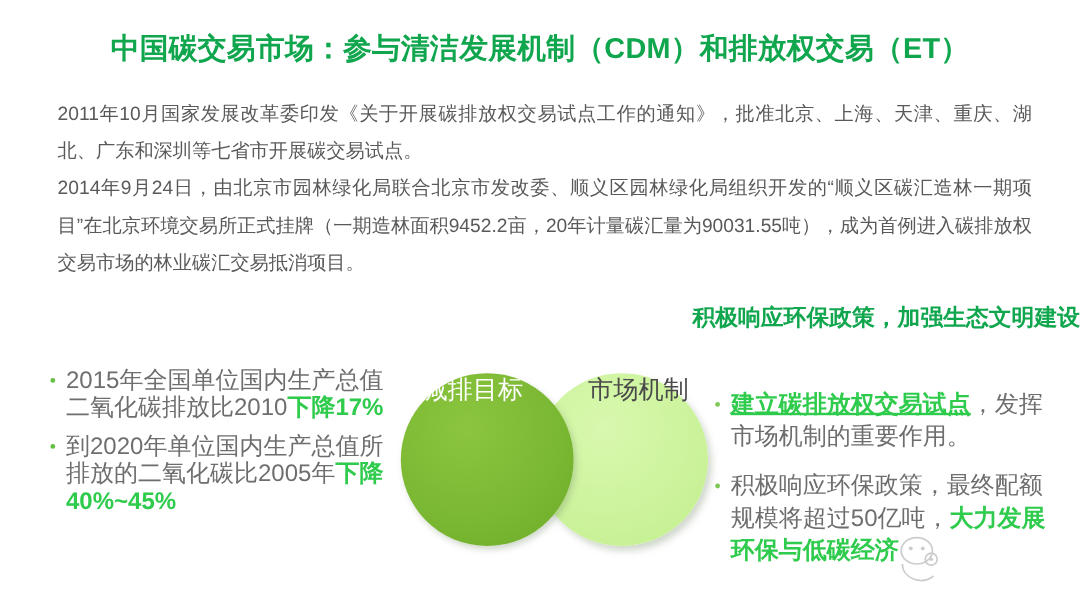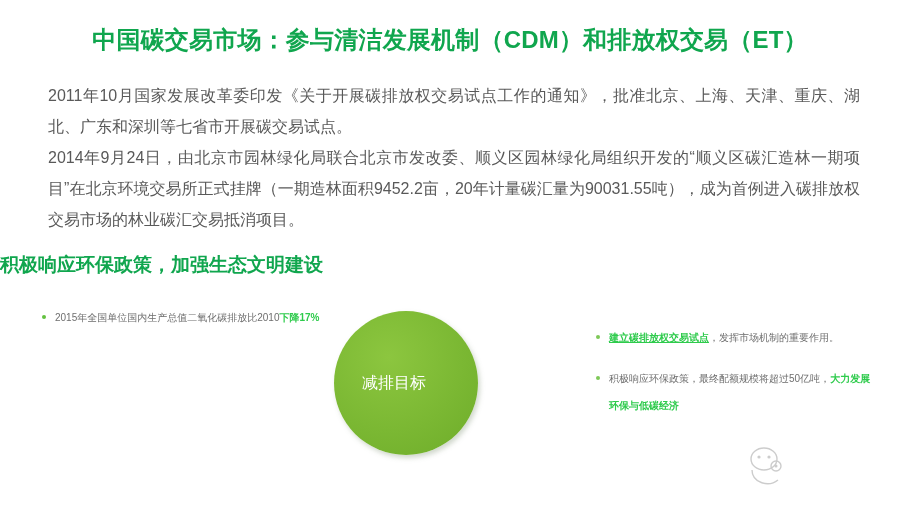--- a/index.html
+++ b/index.html
@@ -50,21 +50,21 @@
   .body-block p {
     margin: 0;
   }
 
   
   .section-heading {
     position: absolute;
     left: 0;
     top: 252px;
     width: 900px;
-    text-align: left;
+    text-align: right;
     font-size: 19px;
     font-weight: bold;
     color: #10a64e;
     white-space: nowrap;
   }
 
   
   .col-left {
     position: absolute;
     left: 38px;
@@ -75,21 +75,21 @@
     position: absolute;
     left: 592px;
     top: 324px;
     width: 282px;
   }
 
   .bullet {
     position: relative;
     padding-left: 17px;
     color: #6e6e6e;
-    font-size: 10px;
+    font-size: 20px;
     line-height: 23px;
     margin-bottom: 9px;
   }
   .bullet::before {
     content: "";
     position: absolute;
     left: 4px;
     top: 9px;
     width: 4px;
     height: 4px;
@@ -129,23 +129,23 @@
     width: 256px;
     height: 146px;
   }
   .circle {
     position: absolute;
     top: 0;
     width: 144px;
     height: 144px;
     border-radius: 50%;
     display: flex;
-    align-items: center;
+    align-items: flex-start;
     justify-content: center;
-    font-size: 16px;
+    font-size: 21px;
     box-sizing: border-box;
   }
   .circle-left {
     left: 0;
     background: radial-gradient(circle at 38% 32%, #8cc63f 0%, #74b22e 78%, #6aa828 100%);
     color: #ffffff;
     box-shadow: 2px 3px 5px rgba(120,140,110,0.35);
     z-index: 2;
   }
   .circle-right {
@@ -191,27 +191,33 @@
   </div>
 
   <div class="section-heading">积极响应环保政策，加强生态文明建设</div>
 
   <div class="col-left">
 
     <div class="bullet">
       <span>2015年全国单位国内生产总值二氧化碳排放比2010</span><span class="hl">下降17%</span>
     </div>
 
+    <div class="bullet">
+      <span>到2020年单位国内生产总值所排放的二氧化碳比2005年</span><span class="hl">下降40%~45%</span>
+    </div>
 
 
   </div>
 
   <div class="venn">
     <div class="circle circle-left">
       <span class="lbl">减排目标</span>
+    </div>
+    <div class="circle circle-right">
+      <span class="lbl">市场机制</span>
     </div>
     <svg class="venn-overlap" viewBox="0 0 32 144">
       <defs>
         <clipPath id="clipL">
             <circle cx="-80" cy="72" r="72"></circle>
           </clipPath>
       </defs>
       <circle cx="32" cy="72" r="72" fill="#a9d974" clip-path="url(#clipL)" opacity="0.95"></circle>
     </svg>
   </div>

